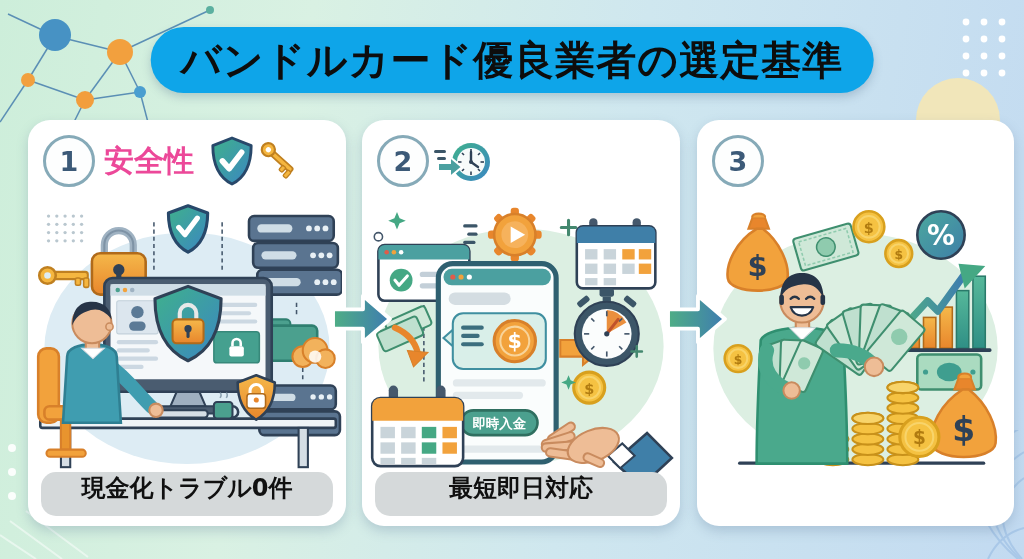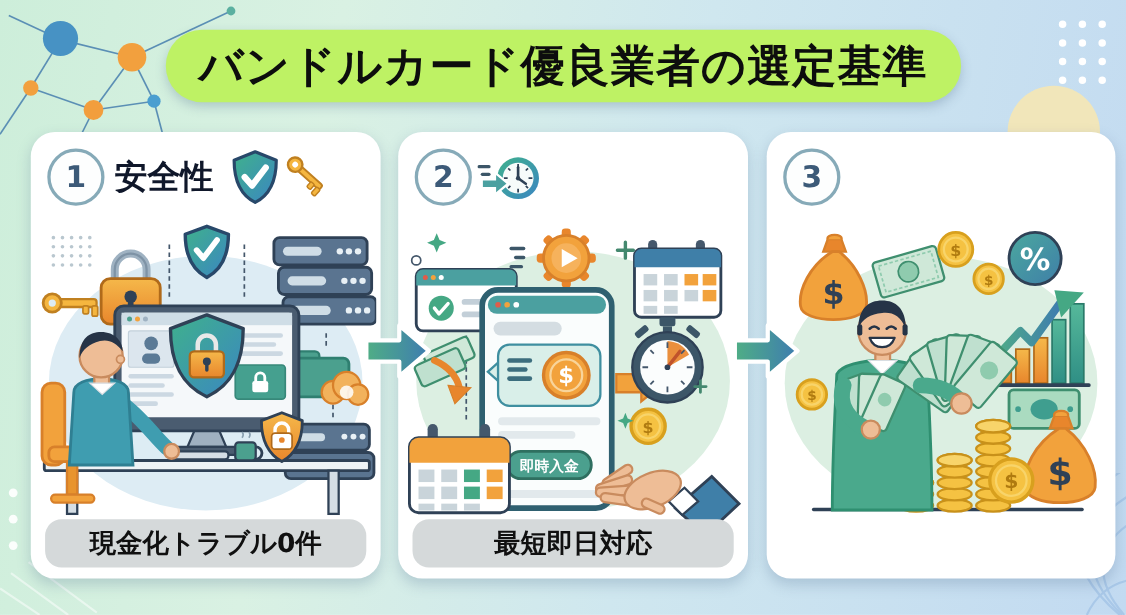--- a/index.html
+++ b/index.html
@@ -7,43 +7,43 @@
     width:1024px;height:559px;position:relative;overflow:hidden;
     font-family:"DejaVu Sans","Liberation Sans",sans-serif;
     background:linear-gradient(100deg,#cdeeda 0%,#d9f1e3 28%,#cfe7ef 58%,#c2daf1 100%);
   }
   .abs{position:absolute;}
   svg text{font-family:"DejaVu Sans","Liberation Sans",sans-serif;font-weight:bold;}
 
   
   .title-banner{
     left:50%;top:27px;transform:translateX(-50%);
-    height:66px;padding:0 30px;background:#bef264;border-radius:34px;
+    height:66px;padding:0 30px;background:#0ea5e9;border-radius:34px;
     display:flex;align-items:center;justify-content:center;white-space:nowrap;
     box-shadow:0 4px 10px rgba(80,110,140,.30);
   }
   .title-banner span{font-size:40px;font-weight:900;color:#0d0d0d;letter-spacing:1px;}
 
   
   .card{
     top:120px;width:318px;height:406px;background:#fff;border-radius:22px;
     box-shadow:0 5px 12px rgba(90,120,150,.28);
   }
   .card-header{display:flex;align-items:center;gap:9px;padding:13px 10px 0 15px;height:56px;}
   .num-circle{
     flex:0 0 auto;width:46px;height:46px;border-radius:50%;border:3px solid #86aab8;background:#fdfefe;
     display:flex;align-items:center;justify-content:center;
     font-size:27px;font-weight:800;color:#3c5a78;
   }
-  .panel-heading{font-size:30px;font-weight:900;color:#0f172a;white-space:nowrap;}
+  .panel-heading{font-size:30px;font-weight:900;color:#ec4899;white-space:nowrap;}
   .illus{left:4px;right:4px;top:70px;height:296px;}
   .illus svg{width:100%;height:100%;}
   .badge{
     left:13px;right:13px;bottom:10px;height:44px;background:#d5d9da;border-radius:15px;
-    display:flex;align-items:center;justify-content:center;white-space:nowrap;
+    display:flex;align-items:flex-start;justify-content:center;white-space:nowrap;
   }
   .badge span{font-size:24px;font-weight:800;color:#101010;}
 
   .flow-arrow{top:291px;width:62px;height:56px;z-index:5;}
 </style>
 </head>
 <body>
 
 <svg width="0" height="0" style="position:absolute">
   <defs>

